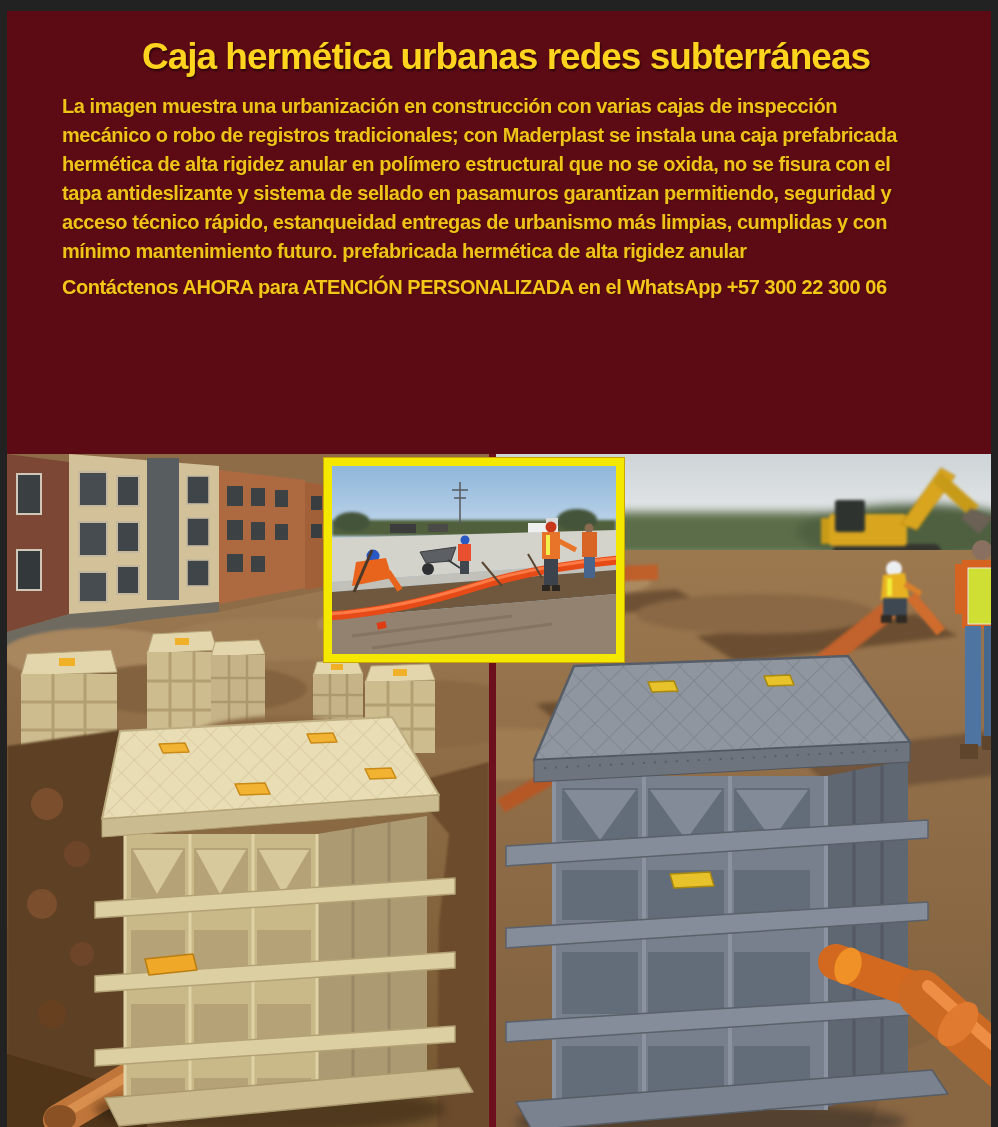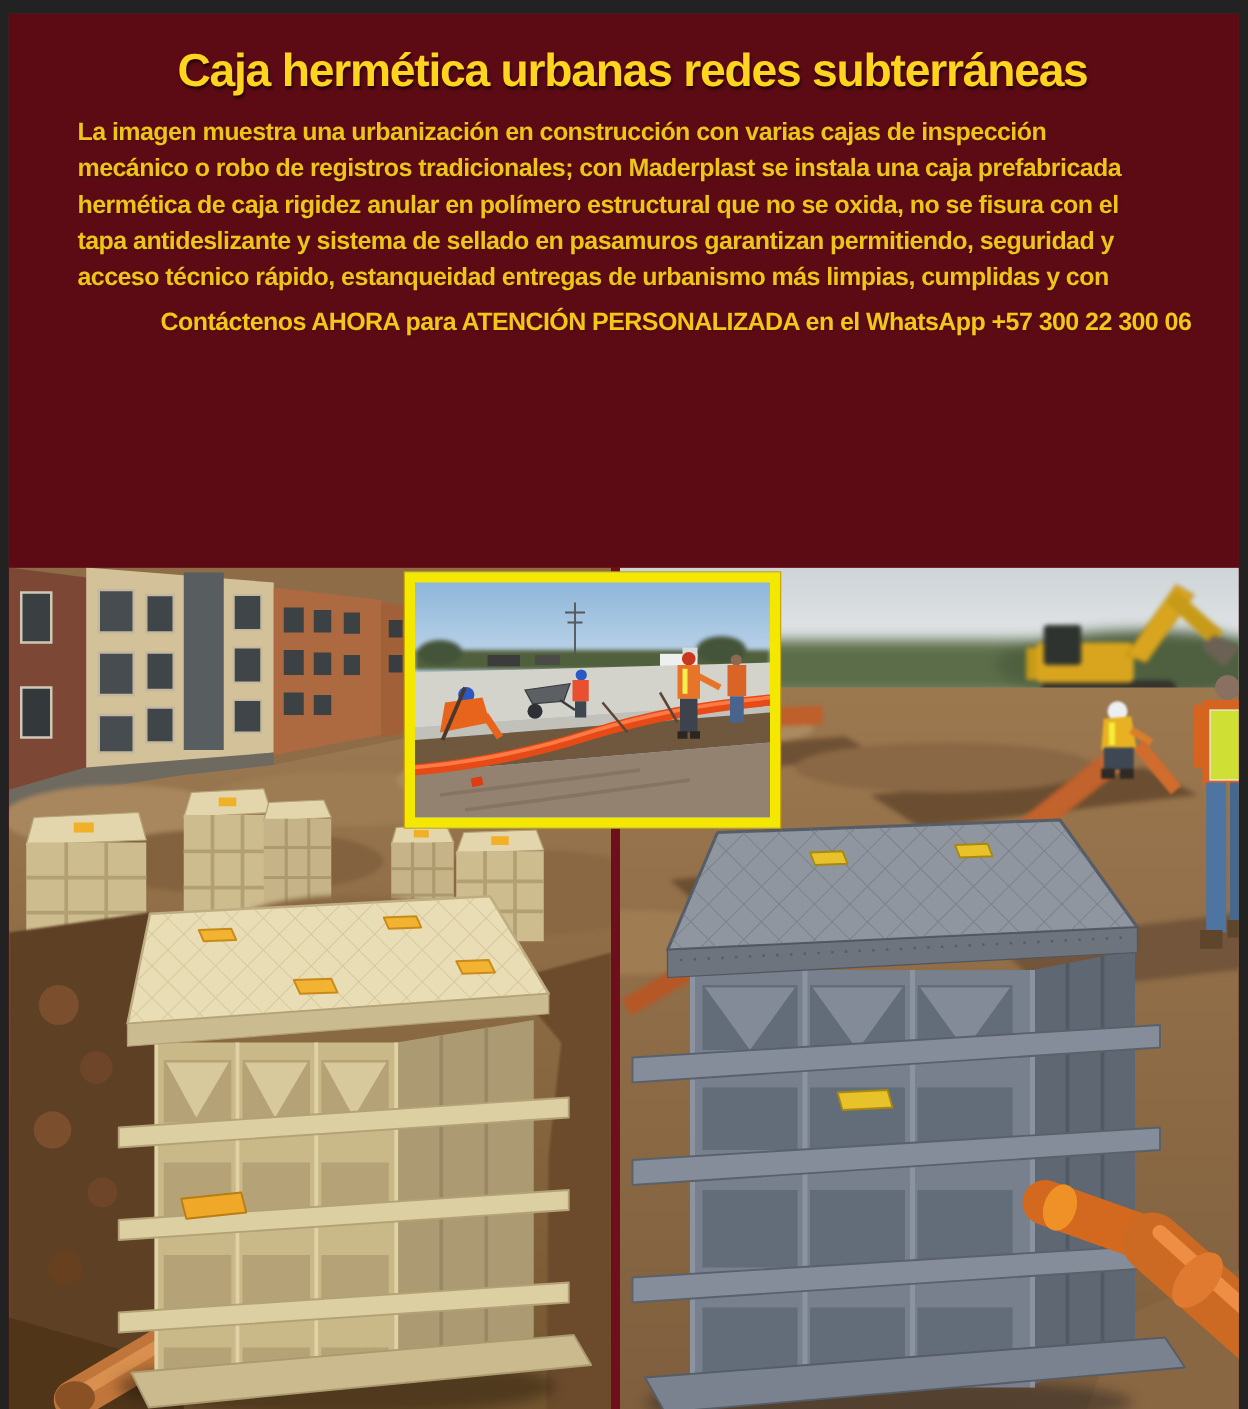--- a/index.html
+++ b/index.html
@@ -6,21 +6,21 @@
   .frame{position:relative;width:984px;height:1127px;background:#7f1d1d;overflow:hidden;
          font-family:"Liberation Sans",sans-serif;margin:11px auto;}
   
   .header{position:absolute;left:0;top:0;width:998px;height:443px;background:#5c0a14;}
   .title{margin:0;padding-top:20px;text-align:center;color:#ffd41e;font-weight:bold;
          font-size:37px;line-height:52px;letter-spacing:-1px;
          text-shadow:1px 2px 2px rgba(0,0,0,.55);}
   .body-text{margin:9px 52px 0 55px;color:#f0c318;font-weight:bold;font-size:20px;
          line-height:29px;letter-spacing:-0.45px;text-shadow:1px 1px 1px rgba(60,20,0,.6);}
   .body-text .bline{white-space:nowrap;}
-  .contact{margin-top:7px;white-space:nowrap;color:#f5c61a;cursor:pointer;text-align:right;}
+  .contact{margin-top:7px;white-space:nowrap;color:#f5c61a;cursor:pointer;}
   
   .photos{position:absolute;left:0;top:443px;width:998px;height:684px;background:#5c0a14;}
   .photo{position:absolute;top:0;height:684px;overflow:hidden;}
   .photo svg{display:block;}
   .photo-left{left:0;width:482px;}
   .photo-right{left:489px;width:509px;}
   .divider{position:absolute;left:482px;top:0;width:7px;height:684px;background:#6d0f1c;}
   .inset{position:absolute;left:317px;top:4px;width:300px;height:204px;border:8px solid #f5e800;
          box-sizing:border-box;background:#9cc0de;z-index:5;box-shadow:0 0 0 1px #caa800;}
   .inset svg{display:block;}
@@ -30,23 +30,24 @@
 
 <div class="frame">
 
   <div class="header">
     <h1 class="title">
       <div>Caja hermética urbanas redes subterráneas</div>
     </h1>
     <div class="body-text">
       <div class="bline">La imagen muestra una urbanización en construcción con varias cajas de inspección</div>
       <div class="bline">mecánico o robo de registros tradicionales; con Maderplast se instala una caja prefabricada</div>
-      <div class="bline">hermética de caja rigidez anular en polímero estructural que no se oxida, no se fisura con el</div>
+      <div class="bline">hermética de alta rigidez anular en polímero estructural que no se oxida, no se fisura con el</div>
       <div class="bline">tapa antideslizante y sistema de sellado en pasamuros garantizan permitiendo, seguridad y</div>
       <div class="bline">acceso técnico rápido, estanqueidad entregas de urbanismo más limpias, cumplidas y con</div>
+      <div class="bline">mínimo mantenimiento futuro. prefabricada hermética de alta rigidez anular</div>
       <div class="bline contact">Contáctenos  AHORA para ATENCIÓN PERSONALIZADA en el WhatsApp +57 300 22 300 06</div>
     </div>
   </div>
 
   <div class="photos">
 
     <div class="photo photo-left">
       <svg width="482" height="684" viewBox="0 0 482 684" xmlns="http://www.w3.org/2000/svg">
         <defs>
           <linearGradient id="dirtL" x1="0" y1="0" x2="0" y2="1">

